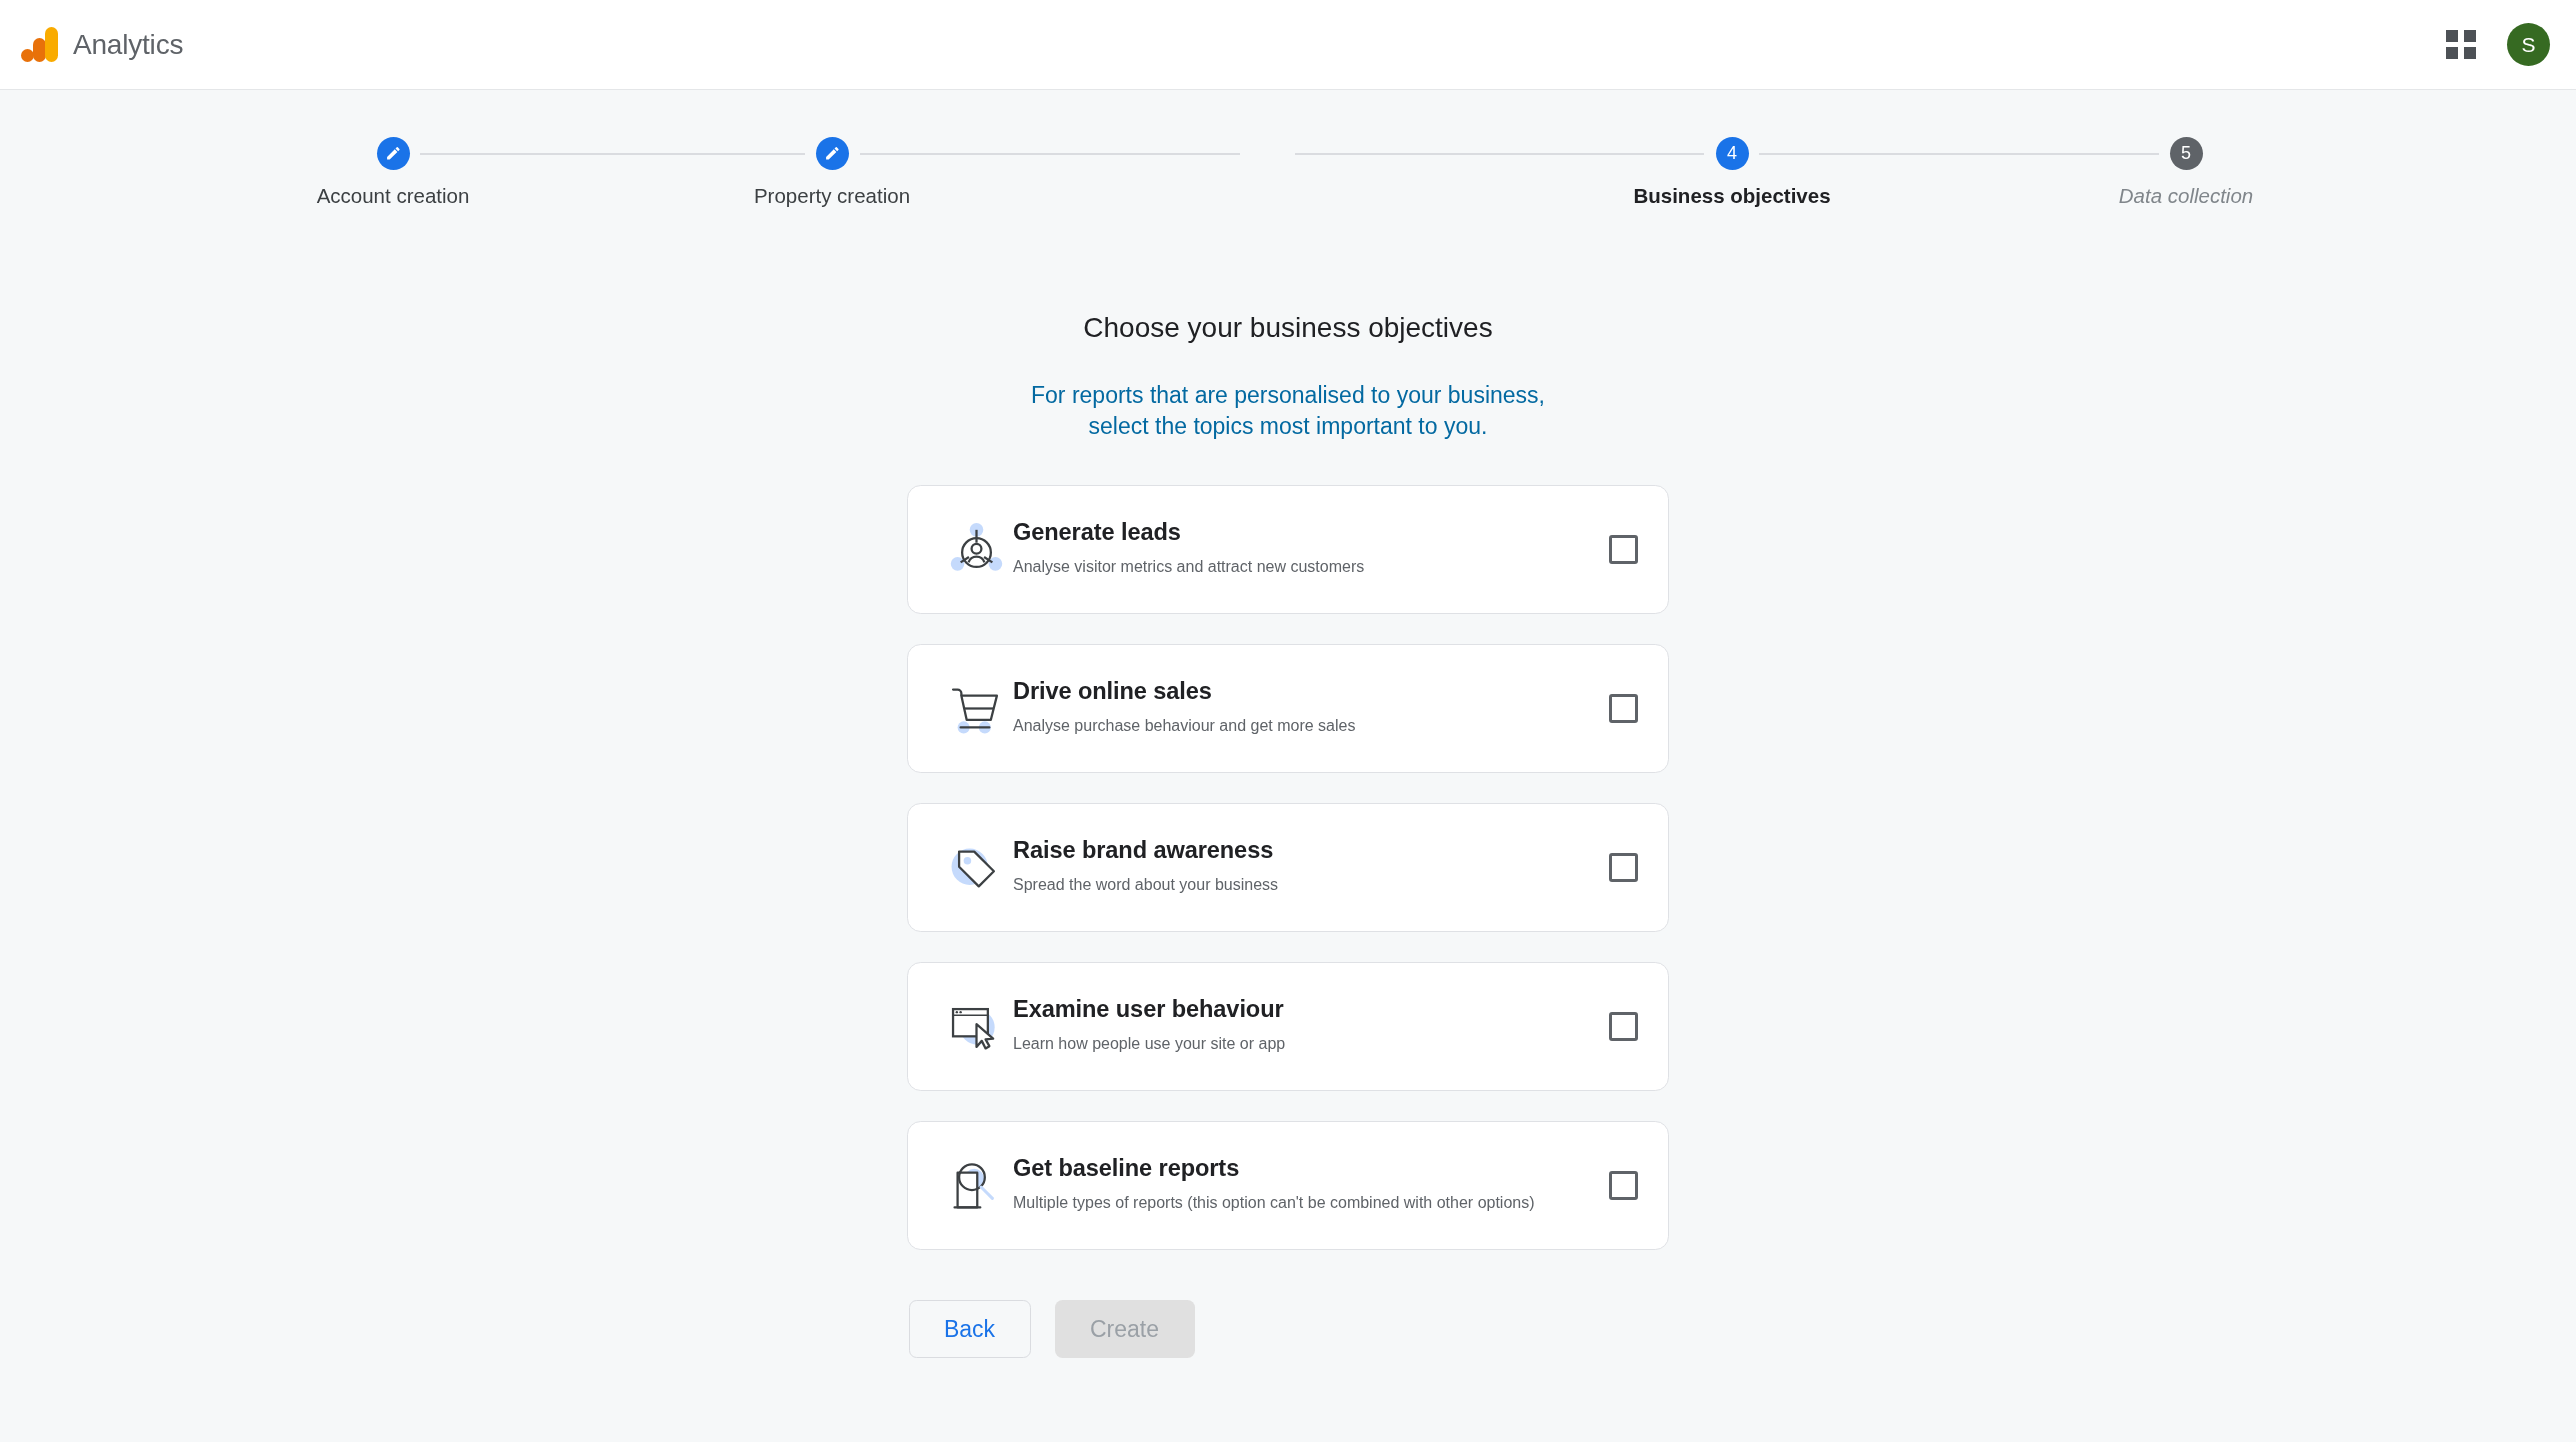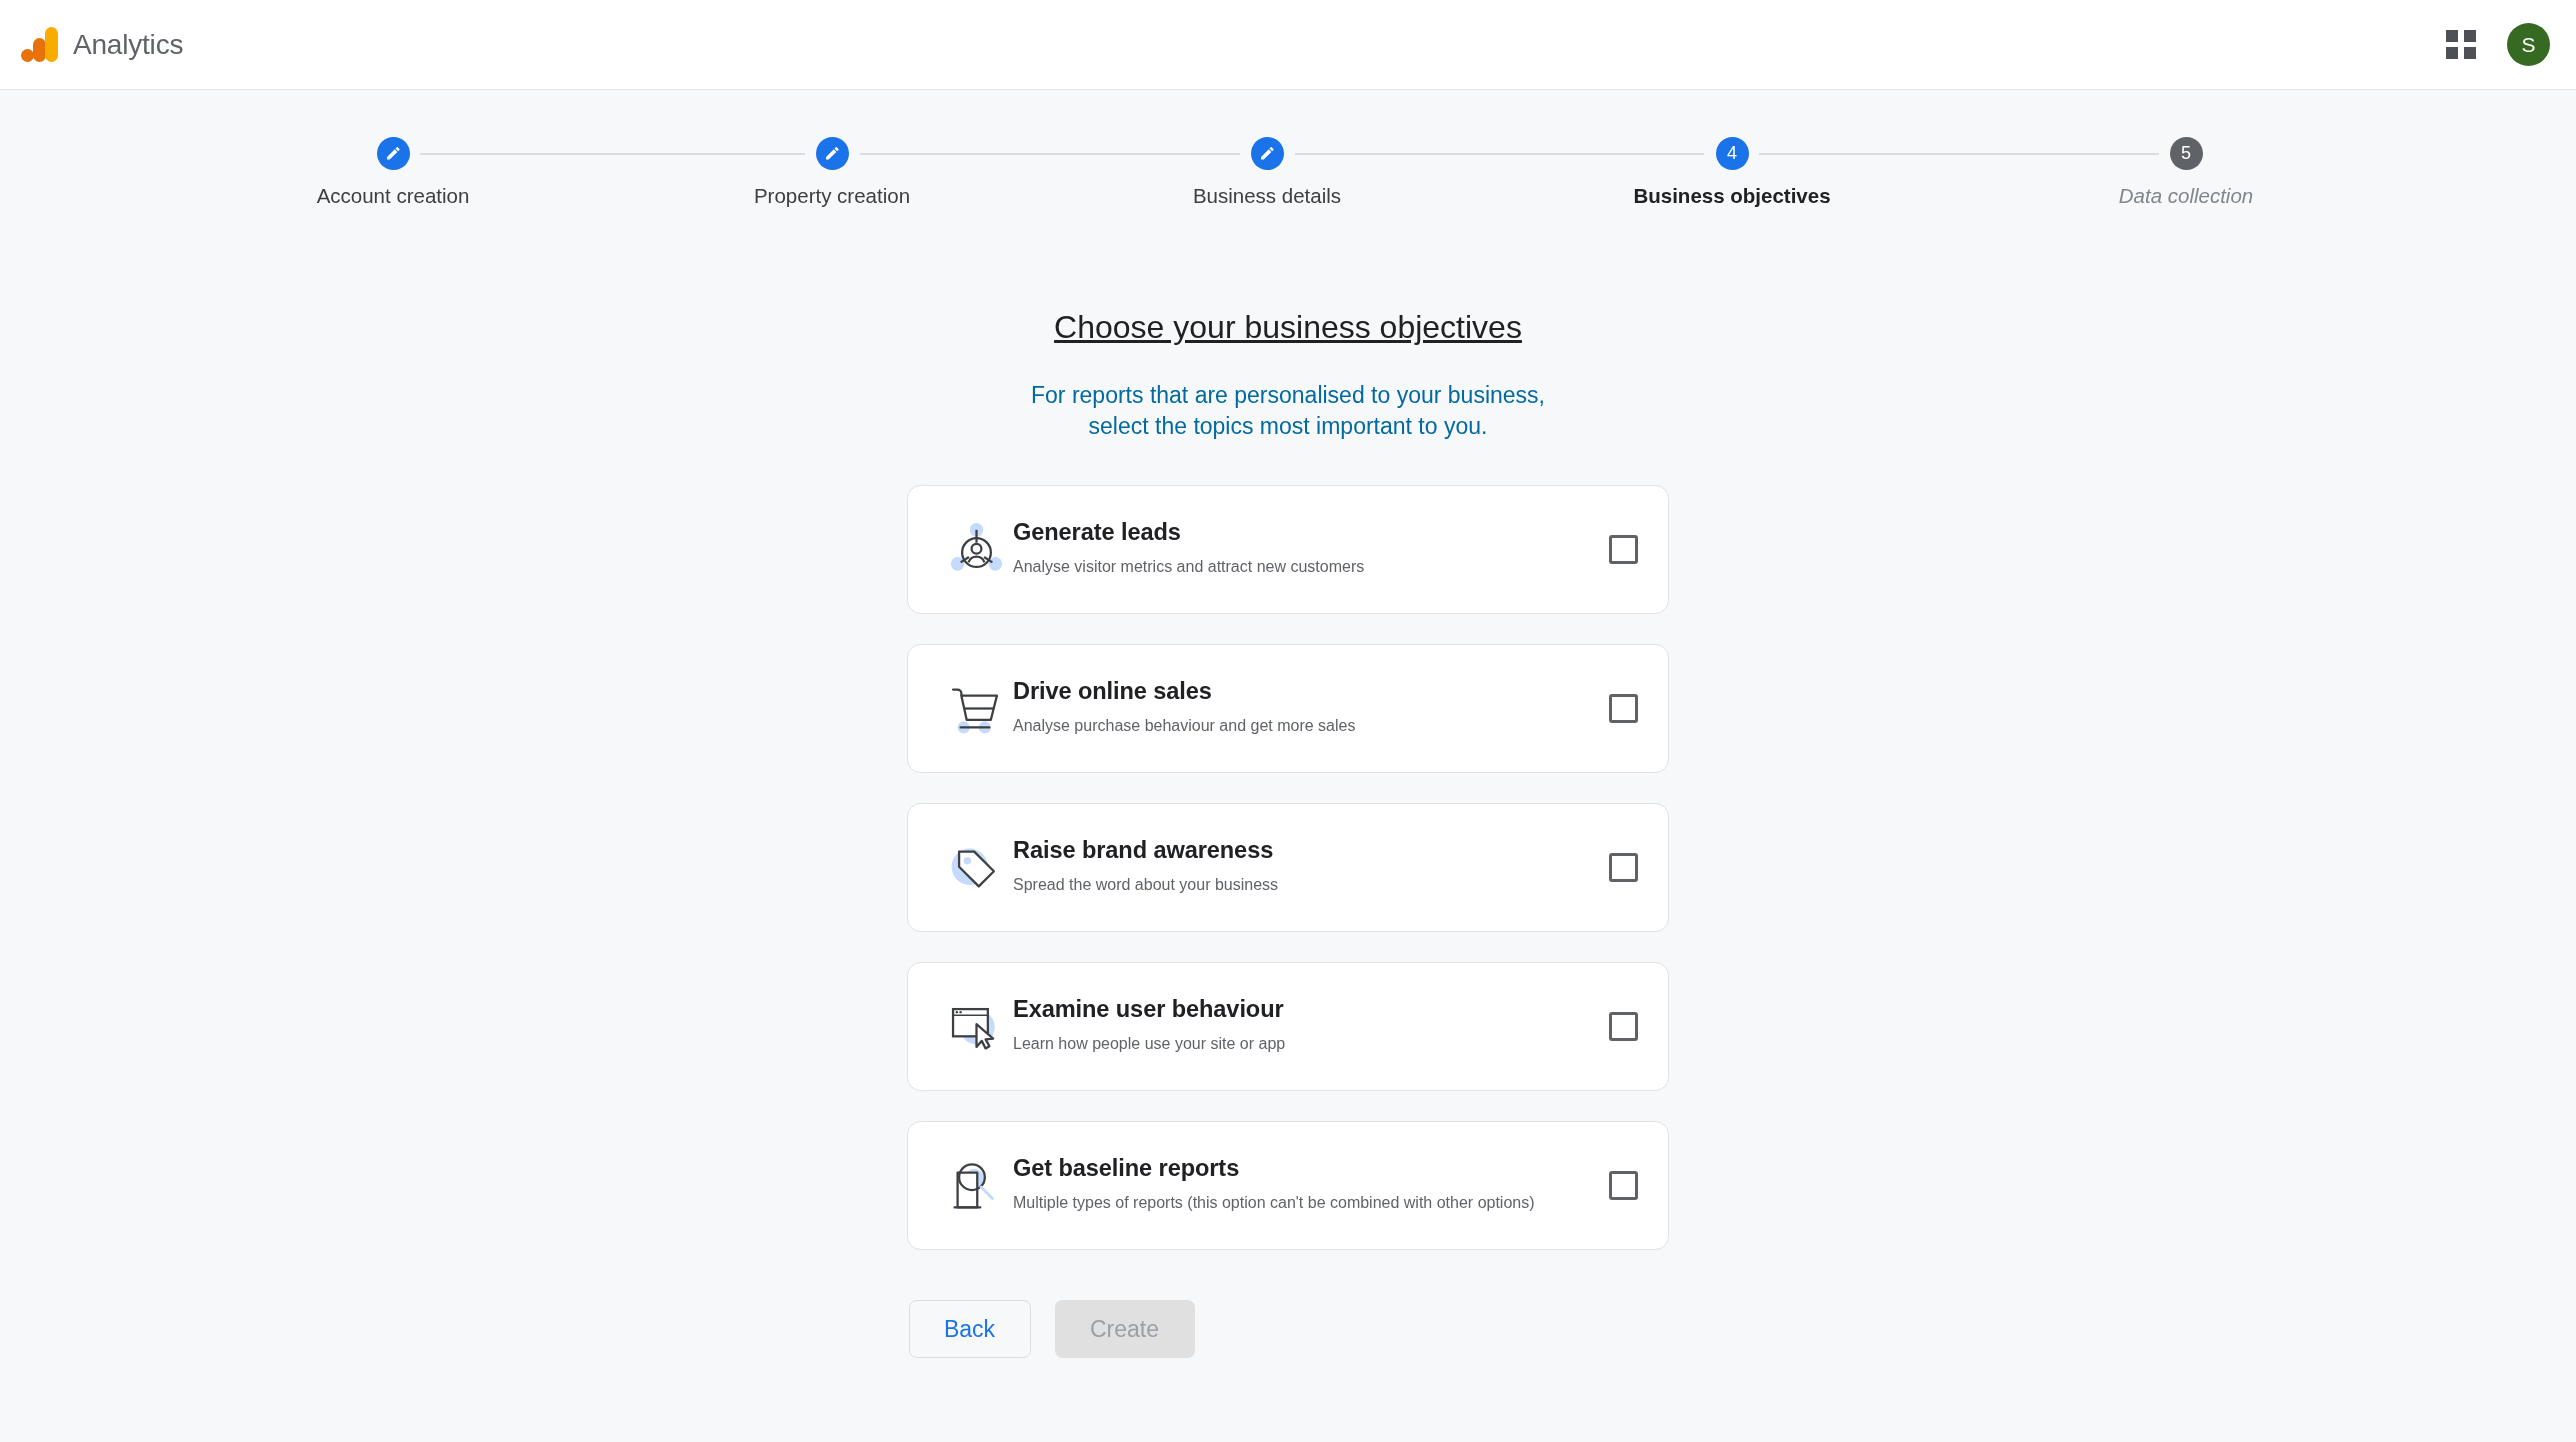--- a/index.html
+++ b/index.html
@@ -140,26 +140,25 @@
   }
 
   
   .main {
     position: absolute;
     top: 304px; left: 0;
     width: 2576px;
   }
   .page-title {
     text-align: center;
-    font-size: 32px;
+    font-size: 28px;
     font-weight: 400;
     color: #202124;
     letter-spacing: 0px;
     line-height: 47px;
-    text-decoration: underline;
   }
   .page-subtitle {
     margin-top: 29px;
     text-align: center;
     font-size: 23px;
     line-height: 31px;
     color: #0369a1;
     font-weight: 400;
   }
 
@@ -290,28 +289,20 @@
     <div class="connector" style="left: 860px; width: 380px;"></div>
     <div class="step" style="left: 832px;">
       <div class="step-badge done">
         <svg width="16.7" height="16.7" viewBox="0 0 24 24" fill="#ffffff">
       <path d="M3 17.25V21h3.75L17.81 9.94l-3.75-3.75L3 17.25zM20.71 7.04a1 1 0 0 0 0-1.41l-2.34-2.34a1 1 0 0 0-1.41 0l-1.83 1.83 3.75 3.75 1.83-1.83z"></path>
         </svg>
       </div>
       <div class="step-label">Property creation</div>
     </div>
     <div class="connector" style="left: 1295px; width: 409px;"></div>
-    <div class="step" style="left: 1267px;">
-      <div class="step-badge done">
-        <svg width="16.7" height="16.7" viewBox="0 0 24 24" fill="#ffffff">
-      <path d="M3 17.25V21h3.75L17.81 9.94l-3.75-3.75L3 17.25zM20.71 7.04a1 1 0 0 0 0-1.41l-2.34-2.34a1 1 0 0 0-1.41 0l-1.83 1.83 3.75 3.75 1.83-1.83z"></path>
-        </svg>
-      </div>
-      <div class="step-label">Business details</div>
-    </div>
     <div class="connector" style="left: 1759px; width: 400px;"></div>
     <div class="step" style="left: 1732px;">
       <div class="step-badge active">4</div>
       <div class="step-label is-active">Business objectives</div>
     </div>
     <div class="step" style="left: 2186px;">
       <div class="step-badge upcoming">5</div>
       <div class="step-label is-upcoming">Data collection</div>
     </div>
   </div>

